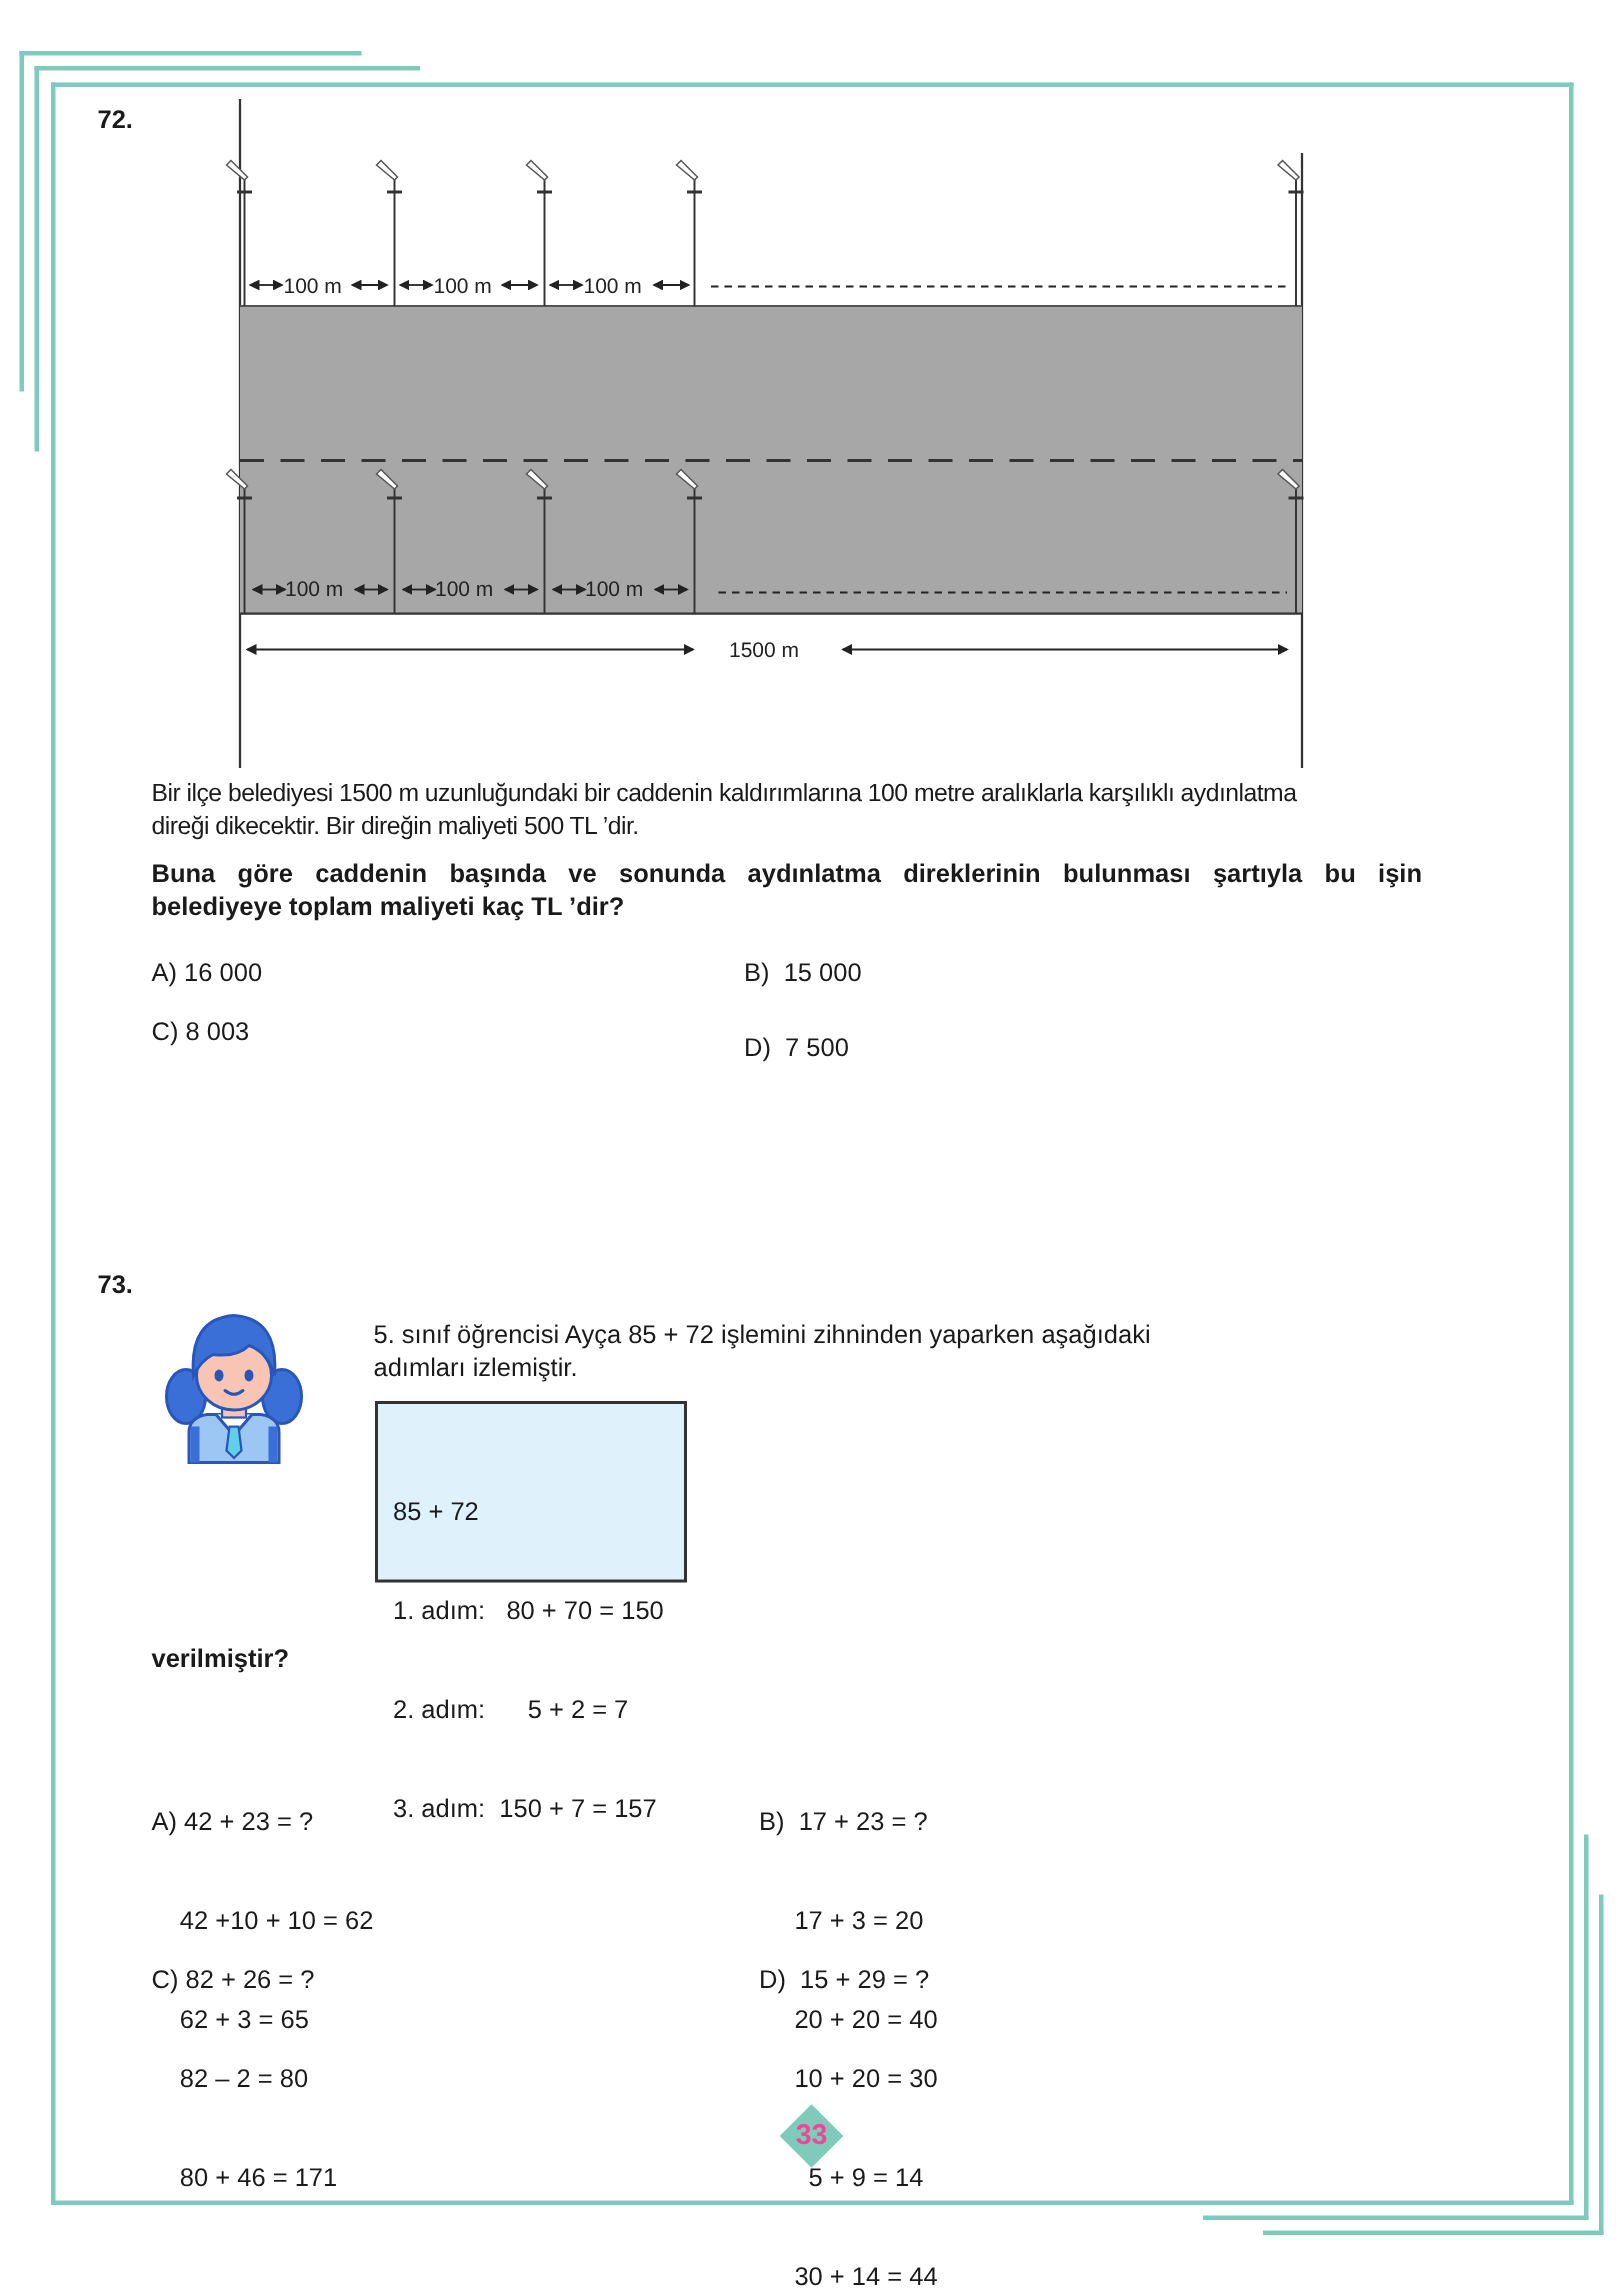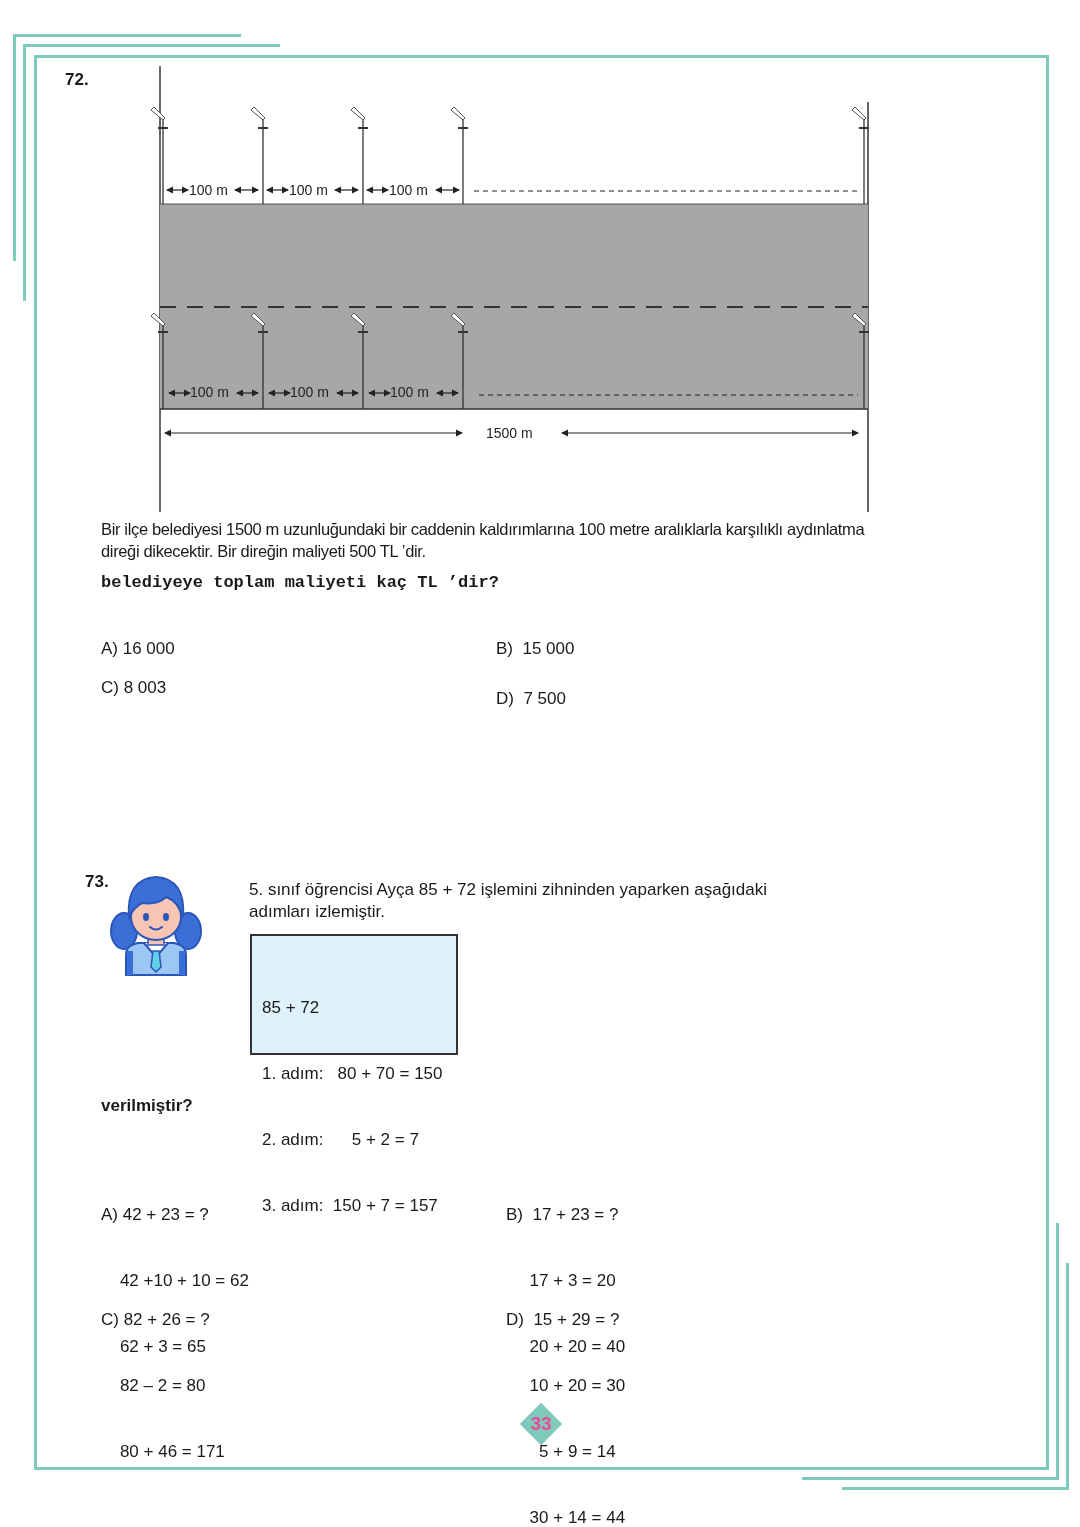--- a/index.html
+++ b/index.html
@@ -3,21 +3,21 @@
 <meta charset="utf-8">
 <style>
   html, body { margin: 0; padding: 0; background: #ffffff; }
   body { width: 1080px; height: 1527px; position: relative; overflow: hidden;
          font-family: "Liberation Sans", sans-serif; color: #1a1a1a; }
   .abs { position: absolute; }
   .teal-line { position: absolute; background: #7fcbbb; }
   .qnum { position: absolute; font-weight: bold; font-size: 17px; }
   .para { position: absolute; font-size: 16.5px; line-height: 22px; letter-spacing: -0.35px; }
   .bold-q { position: absolute; font-weight: bold; font-size: 17px; line-height: 22px; text-align: justify; text-align-last: justify; }
-  .bold-q .last { text-align-last: left; display: block; font-family: Liberation Mono, monospace; }
+  .bold-q .last { text-align-last: left; display: block; }
   .opt { position: absolute; font-size: 17px; line-height: 22px; white-space: pre; }
   .stepbox { position: absolute; left: 250px; top: 934px; width: 208px; height: 121px;
              background: #dff1fb; border: 2px solid #333; box-sizing: border-box;
              padding: 17px 4px 0 10px; font-size: 17px; line-height: 22px; white-space: pre; }
   .pagebadge { position: absolute; left: 520px; top: 1403px; width: 42px; height: 42px; }
   .pagebadge .diamond { position: absolute; left: 6px; top: 6px; width: 30px; height: 30px;
                         background: #7fcbbb; transform: rotate(45deg); }
   .pagebadge .num { position: absolute; left: 0; top: 10px; width: 42px; text-align: center;
                     color: #ec4899; font-weight: bold; font-size: 19px; }
   svg text { font-family: "Liberation Sans", sans-serif; }
@@ -150,29 +150,30 @@
   </g>
   <text x="486" y="438" font-size="14" fill="#222">1500 m</text>
 </svg>
 
 <div class="para" style="left:101px;top:518px;width:860px;">
   <div>Bir ilçe belediyesi 1500 m uzunluğundaki bir caddenin kaldırımlarına 100 metre aralıklarla karşılıklı aydınlatma</div>
   <div>direği dikecektir. Bir direğin maliyeti 500 TL ’dir.</div>
 </div>
 
 <div class="bold-q" style="left:101px;top:572px;width:847px;">
+  <span style="display:block;">Buna göre caddenin başında ve sonunda aydınlatma direklerinin bulunması şartıyla bu işin</span>
   <span class="last">belediyeye toplam maliyeti kaç TL ’dir?</span>
 </div>
 
 <div class="opt" style="left:101px;top:638px;">A) 16 000</div>
 <div class="opt" style="left:496px;top:638px;">B)  15 000</div>
 <div class="opt" style="left:101px;top:677px;">C) 8 003</div>
 <div class="opt" style="left:496px;top:677px;margin-top:11px;">D)  7 500</div>
 
-<div class="qnum" style="left:65px;top:872px;margin-left:20px;">73.</div>
+<div class="qnum" style="left:65px;top:847px;">73.</div>
 
 <svg class="abs" style="left:108px;top:873px;" width="96" height="104" viewBox="0 0 96 104">
 
   <ellipse cx="16" cy="58" rx="13" ry="18" fill="#3a6fd8" stroke="#2a56b8" stroke-width="2"></ellipse>
   <ellipse cx="80" cy="58" rx="13" ry="18" fill="#3a6fd8" stroke="#2a56b8" stroke-width="2"></ellipse>
 
   <path d="M18,102 L18,82 Q18,72 30,70 L66,70 Q78,72 78,82 L78,102 Z" fill="#9cc6f3" stroke="#2a56b8" stroke-width="2"></path>
   <path d="M36,70 L48,84 L60,70" fill="#ffffff" stroke="#2a56b8" stroke-width="2"></path>
   <path d="M45,78 L51,78 L53,94 L48,99 L43,94 Z" fill="#5fd0e8" stroke="#2a56b8" stroke-width="1.5"></path>
 

